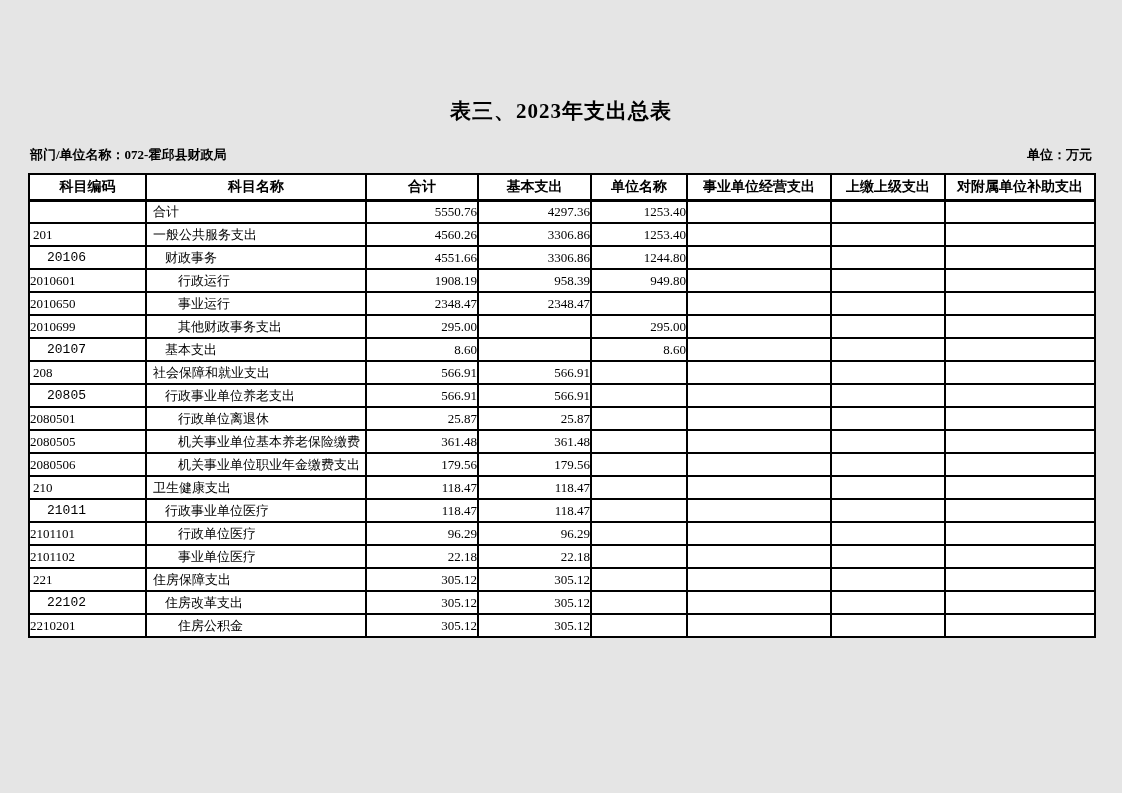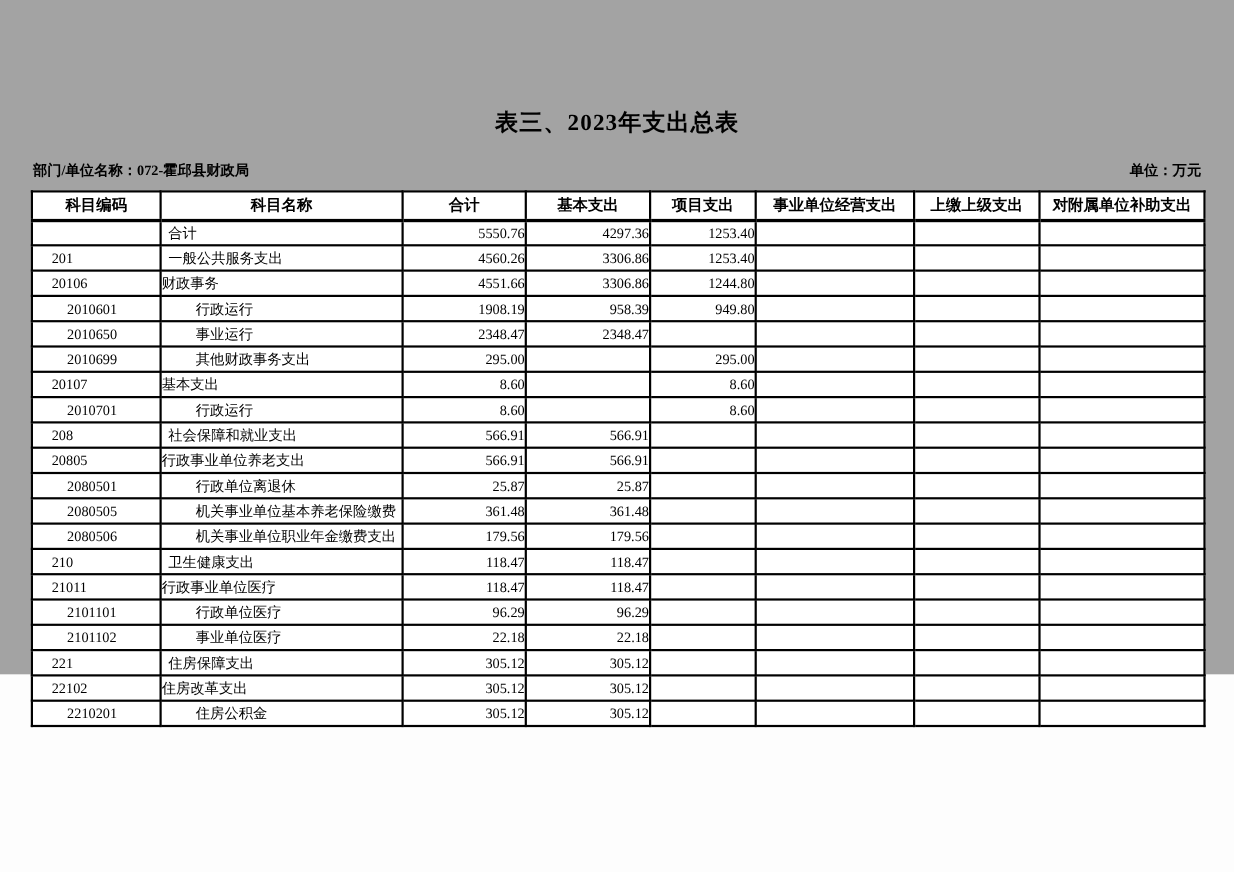--- a/index.html
+++ b/index.html
@@ -7,22 +7,22 @@
     padding: 0;
     width: 1122px;
     height: 793px;
     background: #fdfdfd;
     color: #000;
     font-family: "Liberation Serif", "DejaVu Serif", serif;
     overflow: hidden;
   }
   .page {
     width: 1122px;
-    height: 613px;
-    background: #a3a3a3;
+    height: 793px;
+    background: #e5e5e5;
     position: relative;
   }
   .title {
     text-align: center;
     padding-top: 97px;
     font-size: 21px;
     font-weight: bold;
     letter-spacing: 1px;
   }
   .meta {
@@ -56,25 +56,25 @@
     margin-top: 32px;
   }
   table.exp tbody td {
     height: 23px;
     font-size: 13px;
     font-weight: normal;
   }
   .c-num  { text-align: right; padding-right: 5px; }
   .c-code { text-align: left; }
   .c-name { text-align: left; }
-  tr.lv1 .c-code { padding-left: 17px; }
-  tr.lv2 .c-code { padding-left: 17px; }
-  tr.lv3 .c-code { padding-left: 31px; }
+  tr.lv1 .c-code { padding-left: 3px; }
+  tr.lv2 .c-code { padding-left: 17px; font-family: Liberation Mono, monospace; }
+  tr.lv3 .c-code { }
   tr.lv1 .c-name { padding-left: 6px; }
-  tr.lv2 .c-name { }
+  tr.lv2 .c-name { padding-left: 18px; }
   tr.lv3 .c-name { padding-left: 31px; }
 </style>
 </head>
 <body>
 
 <div class="page">
   <div class="title">表三、2023年支出总表</div>
   <div class="meta">
     <span>部门/单位名称：072-霍邱县财政局</span>
     <span>单位：万元</span>
@@ -89,21 +89,21 @@
       <col style="width:144px">
       <col style="width:114px">
       <col style="width:150px">
     </colgroup>
     <thead>
       <tr id="header-row">
           <th>科目编码</th>
           <th>科目名称</th>
           <th>合计</th>
           <th>基本支出</th>
-          <th>项目支出</th>
+          <th>单位名称</th>
           <th>事业单位经营支出</th>
           <th>上缴上级支出</th>
           <th>对附属单位补助支出</th>
         </tr>
     </thead>
     <tbody id="table-body">
         <tr class="lv1">
           <td class="c-code"></td>
           <td class="c-name">合计</td>
           <td class="c-num">5550.76</td>
@@ -166,30 +166,20 @@
         <tr class="lv2">
           <td class="c-code">20107</td>
           <td class="c-name">基本支出</td>
           <td class="c-num">8.60</td>
           <td class="c-num"></td>
           <td class="c-num">8.60</td>
           <td class="c-num"></td>
           <td class="c-num"></td>
           <td class="c-num"></td>
         </tr>
-        <tr class="lv3">
-          <td class="c-code">2010701</td>
-          <td class="c-name">行政运行</td>
-          <td class="c-num">8.60</td>
-          <td class="c-num"></td>
-          <td class="c-num">8.60</td>
-          <td class="c-num"></td>
-          <td class="c-num"></td>
-          <td class="c-num"></td>
-        </tr>
         <tr class="lv1">
           <td class="c-code">208</td>
           <td class="c-name">社会保障和就业支出</td>
           <td class="c-num">566.91</td>
           <td class="c-num">566.91</td>
           <td class="c-num"></td>
           <td class="c-num"></td>
           <td class="c-num"></td>
           <td class="c-num"></td>
         </tr>

